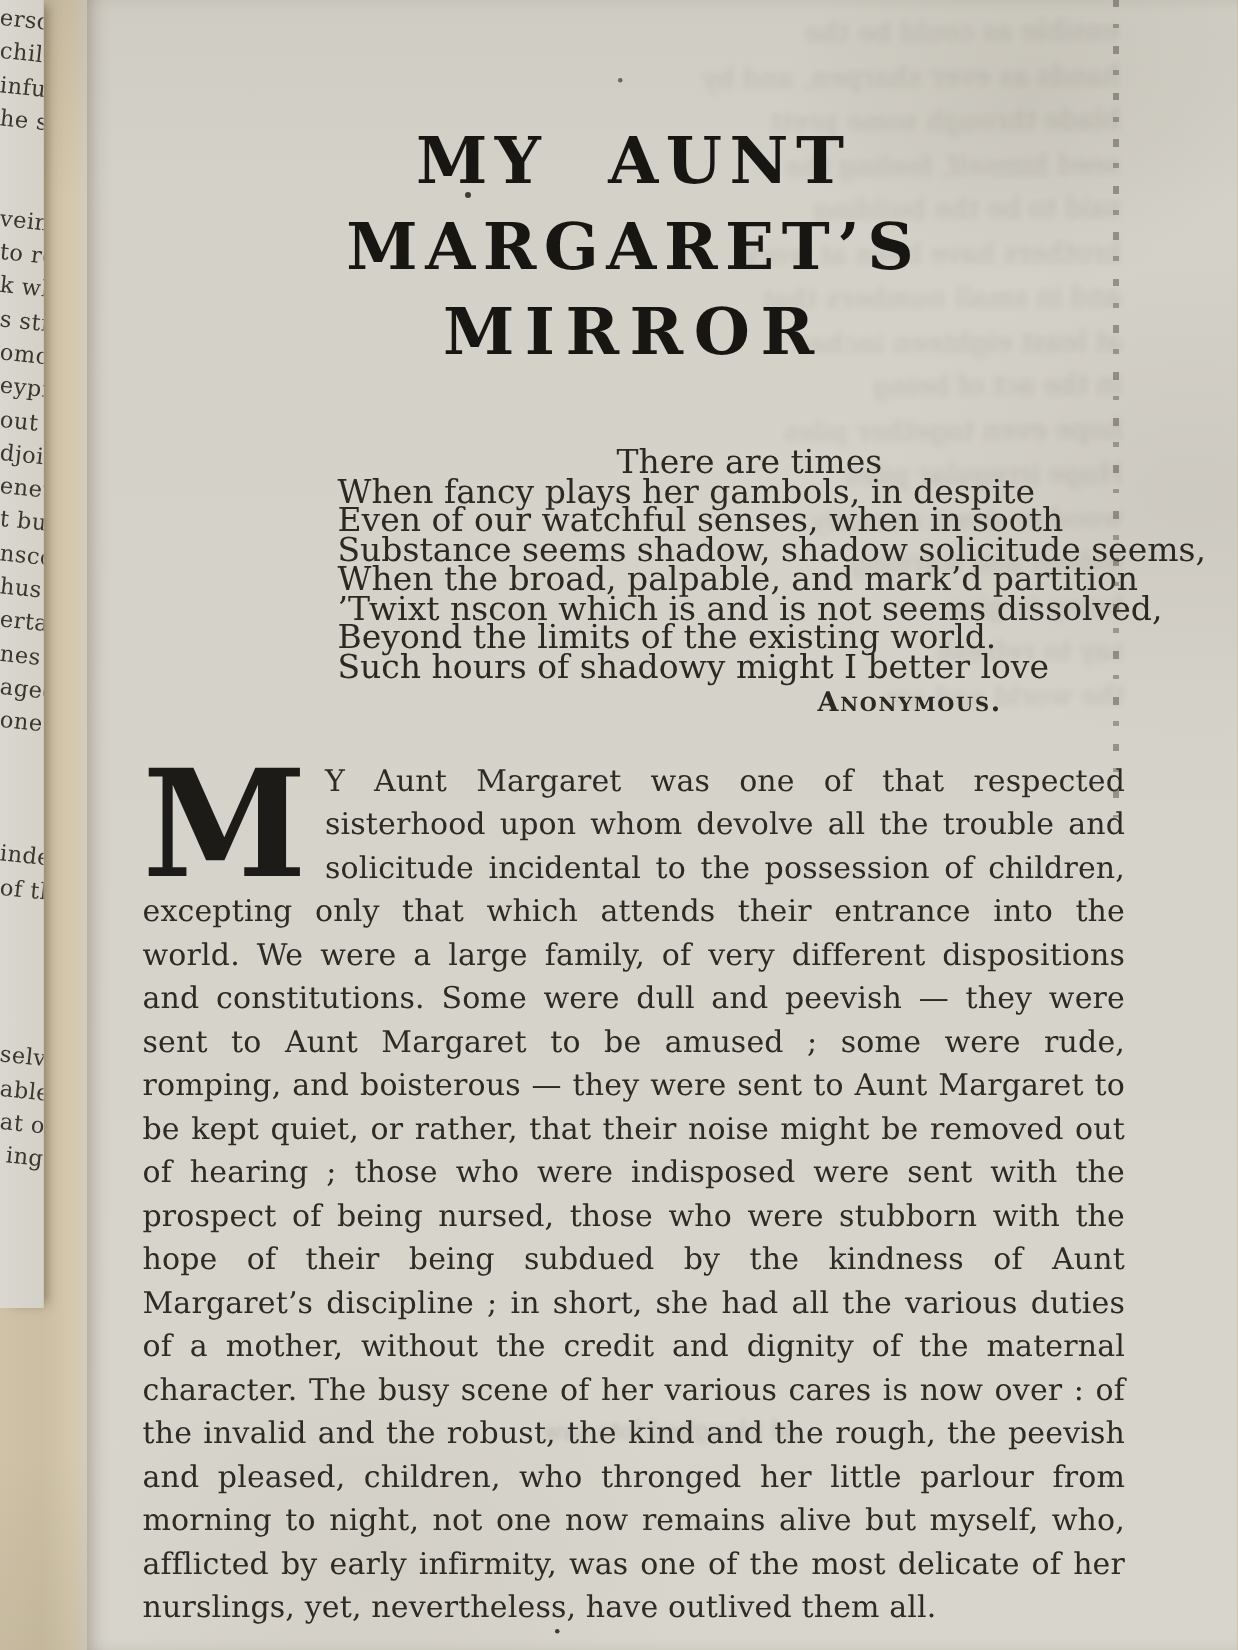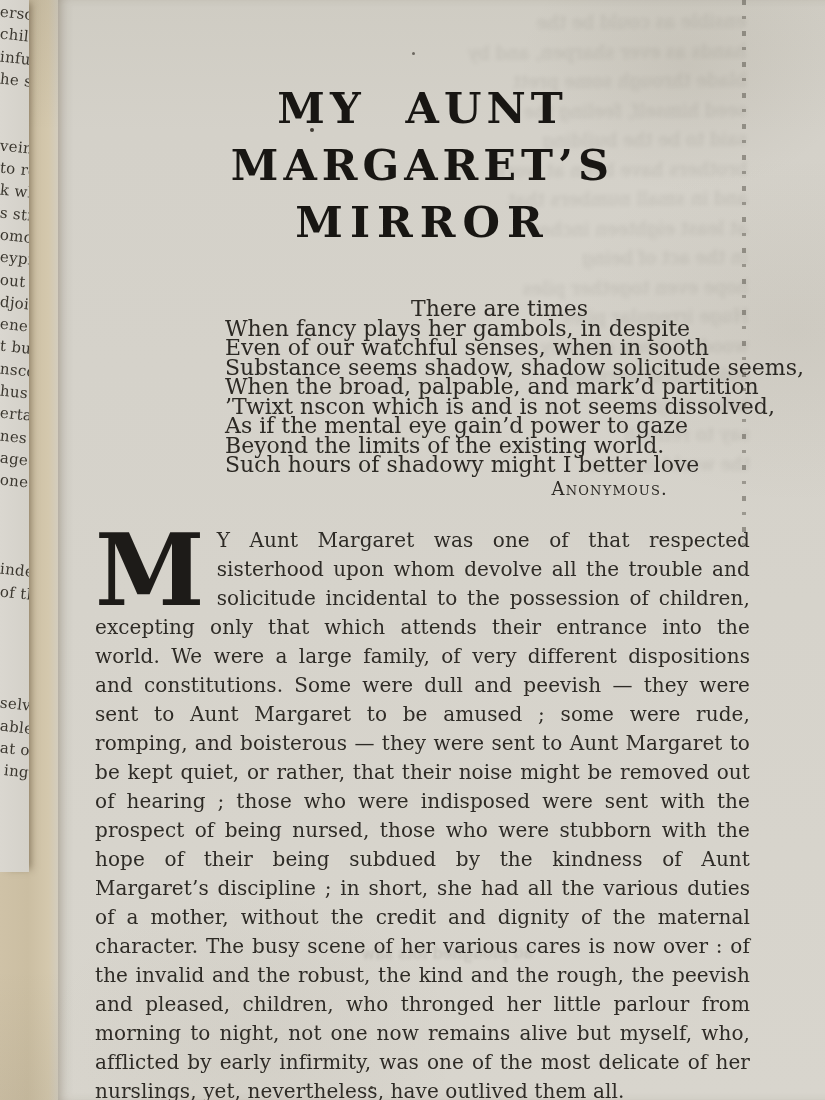--- a/index.html
+++ b/index.html
@@ -43,21 +43,21 @@
 
   .title{margin:80px 0 0 0;text-align:center;color:#181613;font-weight:bold;
        font-size:43px;line-height:57px;}
   .title-line{display:block;letter-spacing:5px;word-spacing:20px;}
   .title-line2{letter-spacing:7px;word-spacing:0;}
 
   .epigraph{margin:48px 0 0 130px;color:#2c2924;}
   .epigraph-line{font-size:22px;line-height:19.5px;white-space:nowrap;}
   .epigraph .epigraph-line:first-of-type{padding-left:186px;}
   .attribution{margin:3px 82px 0 0;text-align:right;font-variant:small-caps;
-       font-size:18px;letter-spacing:1.2px;color:#2c2924;font-weight:400;}
+       font-size:18px;letter-spacing:1.2px;color:#2c2924;font-weight:700;}
 
   .body-para{margin:0;width:655px;font-size:20px;line-height:29px;color:#2e2b26;
        text-align:justify;letter-spacing:.1px;}
   .body-para.first{margin-top:27px;}
   .drop-cap{float:left;font-size:99px;line-height:80px;font-weight:bold;color:#1d1b18;
        padding:4px 12px 0 0;}
 
   
   .speckle-line{position:absolute;left:684px;top:0;width:4px;height:545px;opacity:.45;
        background:repeating-linear-gradient(180deg,#47433a 0 5px,transparent 5px 16px,
@@ -144,21 +144,20 @@
       </h1>
 
       <div class="epigraph">
 
       <div class="epigraph-line">There are times</div>
           <div class="epigraph-line">When fancy plays her gambols, in despite</div>
           <div class="epigraph-line">Even of our watchful senses, when in sooth</div>
           <div class="epigraph-line">Substance seems shadow, shadow solicitude seems,</div>
           <div class="epigraph-line">When the broad, palpable, and mark’d partition</div>
           <div class="epigraph-line">’Twixt nscon which is and is not seems dissolved,</div>
-          <div class="epigraph-line">As if the mental eye gain’d power to gaze</div>
           <div class="epigraph-line">Beyond the limits of the existing world.</div>
           <div class="epigraph-line">Such hours of shadowy might I better love</div>
         </div>
       <div class="attribution">Anonymous.</div>
 
       <p class="body-para first"><span class="drop-cap">M</span><span>Y Aunt Margaret was one of that respected sisterhood upon whom devolve all the trouble and solicitude incidental to the possession of children, excepting only that which attends their entrance into the world. We were a large family, of very different dispositions and constitutions. Some were dull and peevish — they were sent to Aunt Margaret to be amused ; some were rude, romping, and boisterous — they were sent to Aunt Margaret to be kept quiet, or rather, that their noise might be removed out of hearing ; those who were indisposed were sent with the prospect of being nursed, those who were stubborn with the hope of their being subdued by the kindness of Aunt Margaret’s discipline ; in short, she had all the various duties of a mother, without the credit and dignity of the maternal character. The busy scene of her various cares is now over : of the invalid and the robust, the kind and the rough, the peevish and pleased, children, who thronged her little parlour from morning to night, not one now remains alive but myself, who, afflicted by early infirmity, was one of the most delicate of her nurslings, yet, nevertheless, have outlived them all.</span></p>
 
     </div>
 
     <div class="speckle-line"></div>

